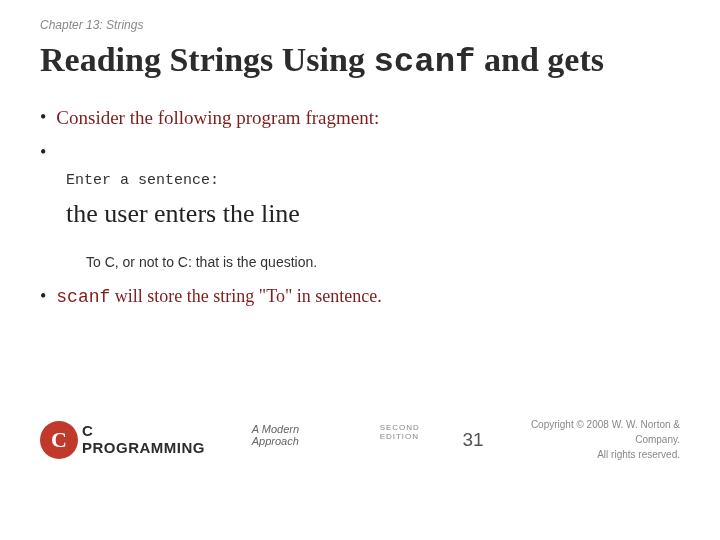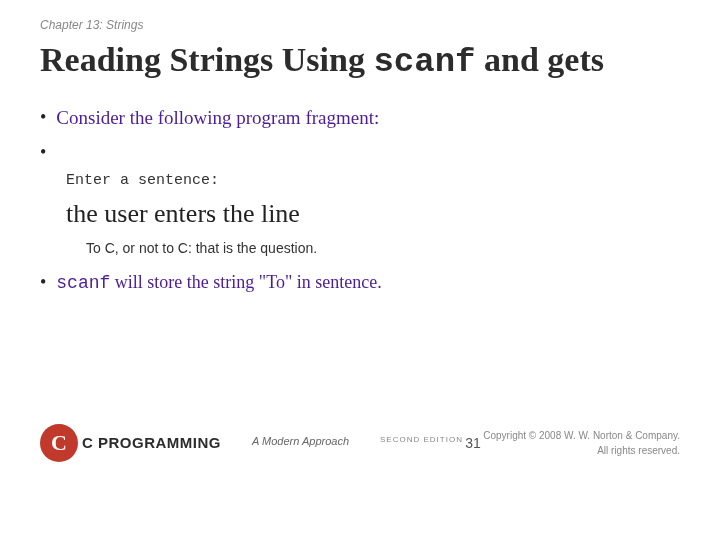--- a/index.html
+++ b/index.html
@@ -56,21 +56,21 @@
     .bullet-dot {
       font-size: 18px;
       margin-right: 10px;
       margin-top: 2px;
       color: #222;
       flex-shrink: 0;
     }
 
     .bullet-text {
       font-size: 19px;
-      color: #4c1d95;
+      color: #7f1d1d;
       font-family: Georgia, serif;
       line-height: 1.35;
     }
 
     .bullet-text code {
       font-family: 'Courier New', Courier, monospace;
       font-size: 19px;
     }
 
     .code-block {
@@ -87,21 +87,21 @@
       font-size: 15px;
       color: #333;
       margin: 4px 0 4px 26px;
       line-height: 1.55;
     }
 
     .user-input-line {
       font-size: 26px;
       color: #222;
       font-family: Georgia, serif;
-      margin: 2px 0 8px 26px;
+      margin: 2px 0 22px 26px;
       line-height: 1.3;
     }
 
     .indented-code {
       font-family: Liberation Sans, sans-serif;
       font-size: 14px;
       color: #333;
       margin: 2px 0 10px 46px;
       line-height: 1.55;
     }
@@ -172,21 +172,21 @@
 
     .logo-edition {
       font-size: 8px;
       color: #888;
       font-family: Arial, sans-serif;
       text-transform: uppercase;
       letter-spacing: 1px;
     }
 
     .page-number {
-      font-size: 14px;
+      font-size: 19px;
       color: #555;
       font-family: Arial, sans-serif;
     }
 
     .copyright-text {
       font-size: 10px;
       color: #888;
       font-family: Arial, sans-serif;
       text-align: right;
       line-height: 1.5;

